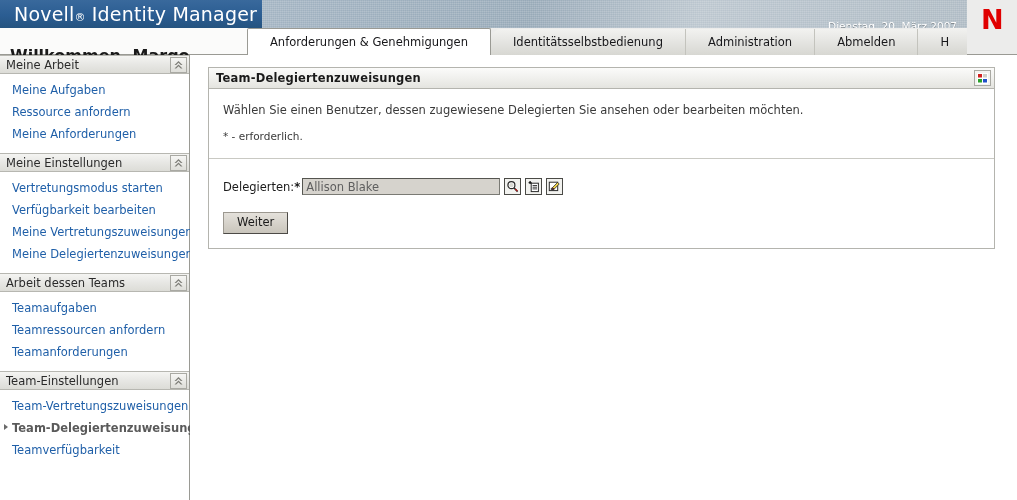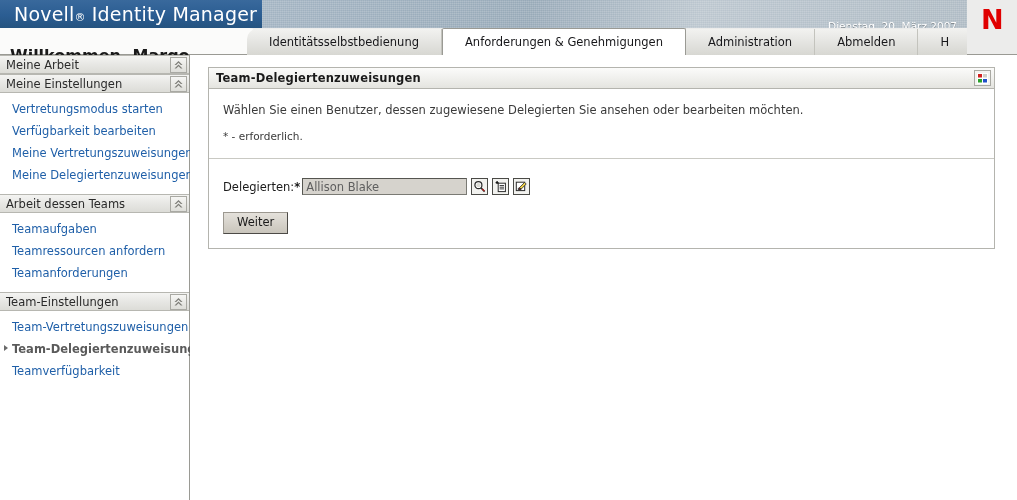--- a/index.html
+++ b/index.html
@@ -254,21 +254,21 @@
     padding: 19px 0 0 14px;
   }
   .field-label {
     font-size: 11.5px;
     color: #1a1a1a;
     white-space: nowrap;
     margin-right: 2px;
   }
   .field-label .star { font-weight: bold; }
   .field-input {
-    width: 165px;
+    width: 198px;
     height: 17px;
     background: #d6d3cd;
     border: 1px solid #7a7a74;
     border-top-color: #555550;
     border-left-color: #555550;
     color: #5e5e5e;
     font-size: 11.5px;
     padding: 0 3px;
     line-height: 15px;
     font-family: "DejaVu Sans", "Liberation Sans", sans-serif;
@@ -313,40 +313,45 @@
   <div class="banner-date">Dienstag, 20. März 2007</div>
 </div>
 
 <div class="welcomebar">
   <div class="welcome-white">
     <div class="welcome-text">Willkommen, Margo</div>
   </div>
 </div>
 
 <div class="tabs">
+  <div class="tab active">Anforderungen &amp; Genehmigungen</div>
   <div class="tab first">Identitätsselbstbedienung</div>
-  <div class="tab active">Anforderungen &amp; Genehmigungen</div>
   <div class="tab">Administration</div>
   <div class="tab">Abmelden</div>
   <div class="tab">Hilfe</div>
 </div>
 <div class="tabs-tail"></div>
 <div class="logo-cell"></div>
 <div class="novell-n">N</div>
 
 <div class="sidebar">
 
   <div class="sb-section-head">
     <span class="sb-section-title">Meine Arbeit</span>
     <span class="sb-collapse">
       <svg width="11" height="10" viewBox="0 0 11 10">
           <path d="M5.5 1 L9.5 5 L7.8 5 L5.5 2.7 L3.2 5 L1.5 5 Z" fill="#7d7d77"></path>
           <path d="M5.5 4.6 L9.5 8.6 L7.8 8.6 L5.5 6.3 L3.2 8.6 L1.5 8.6 Z" fill="#7d7d77"></path>
         </svg>
     </span>
+  </div>
+  <div class="sb-items">
+    <div class="sb-item">Meine Aufgaben</div>
+    <div class="sb-item">Ressource anfordern</div>
+    <div class="sb-item">Meine Anforderungen</div>
   </div>
 
   <div class="sb-section-head">
     <span class="sb-section-title">Meine Einstellungen</span>
     <span class="sb-collapse">
       <svg width="11" height="10" viewBox="0 0 11 10">
           <path d="M5.5 1 L9.5 5 L7.8 5 L5.5 2.7 L3.2 5 L1.5 5 Z" fill="#7d7d77"></path>
           <path d="M5.5 4.6 L9.5 8.6 L7.8 8.6 L5.5 6.3 L3.2 8.6 L1.5 8.6 Z" fill="#7d7d77"></path>
         </svg>
     </span>

